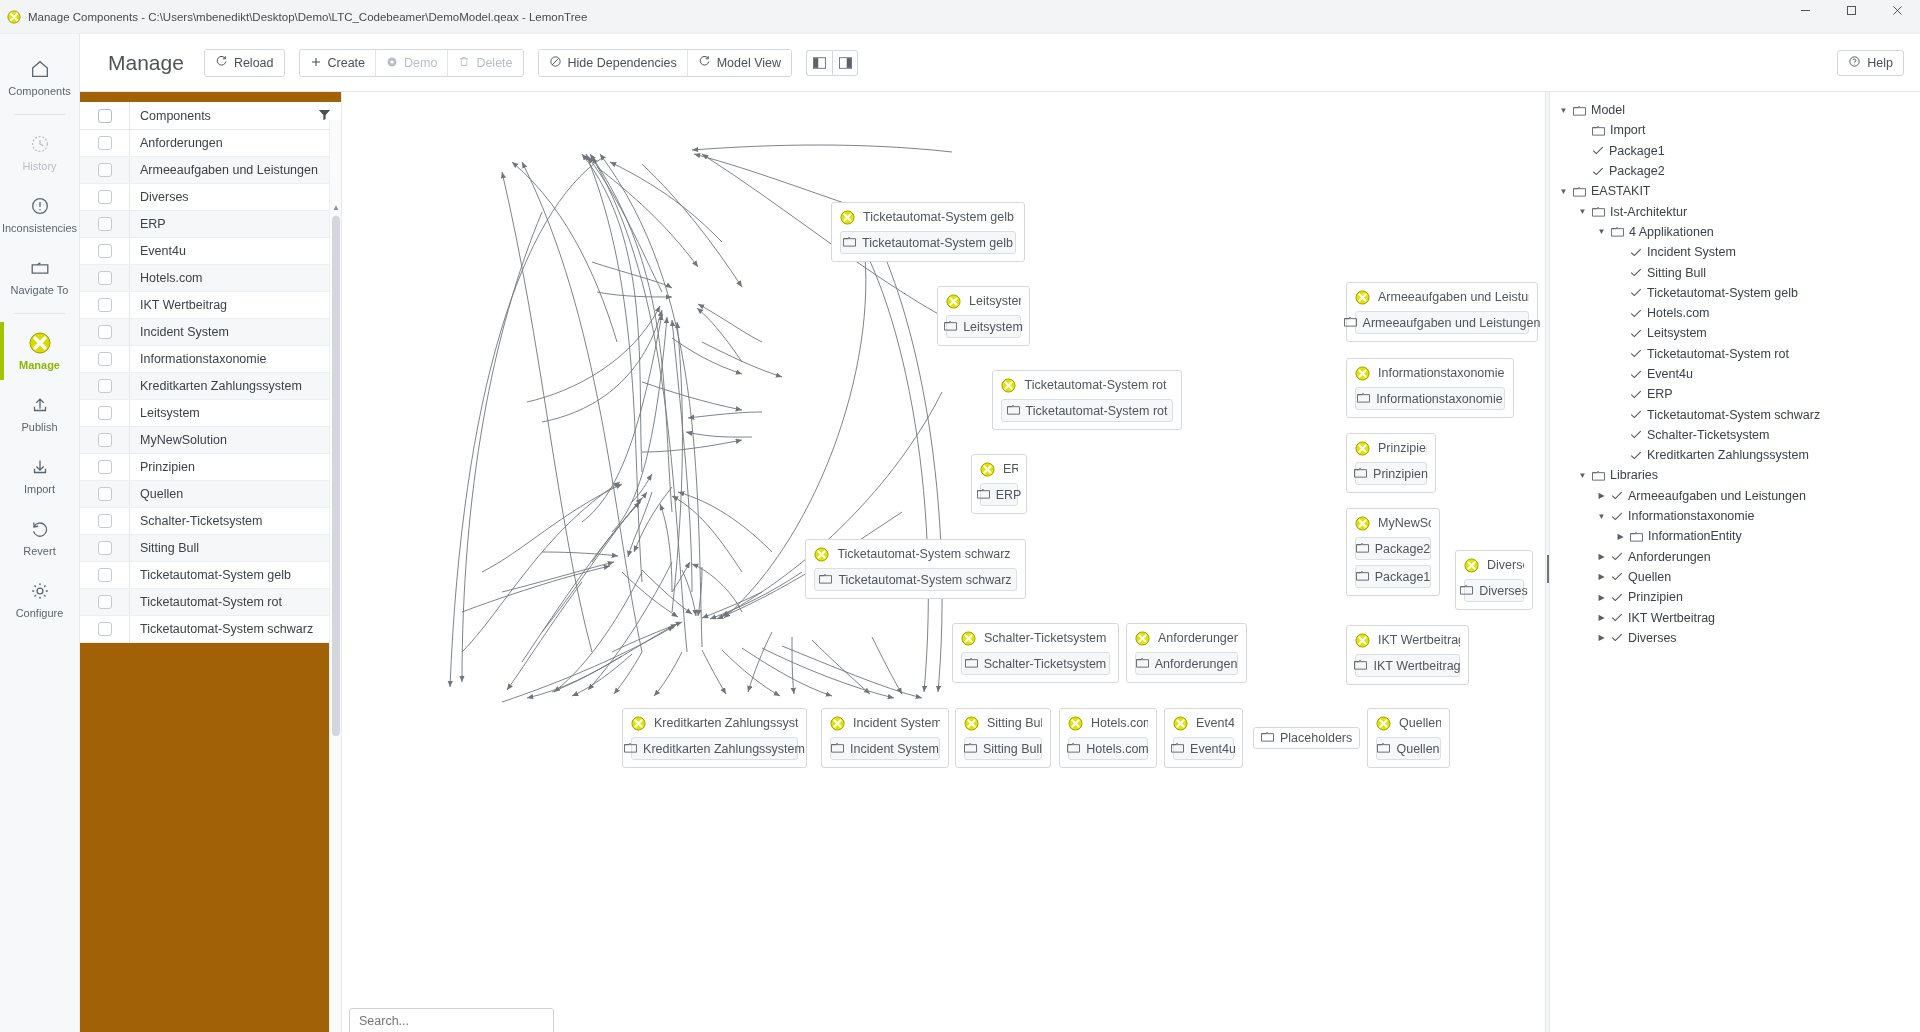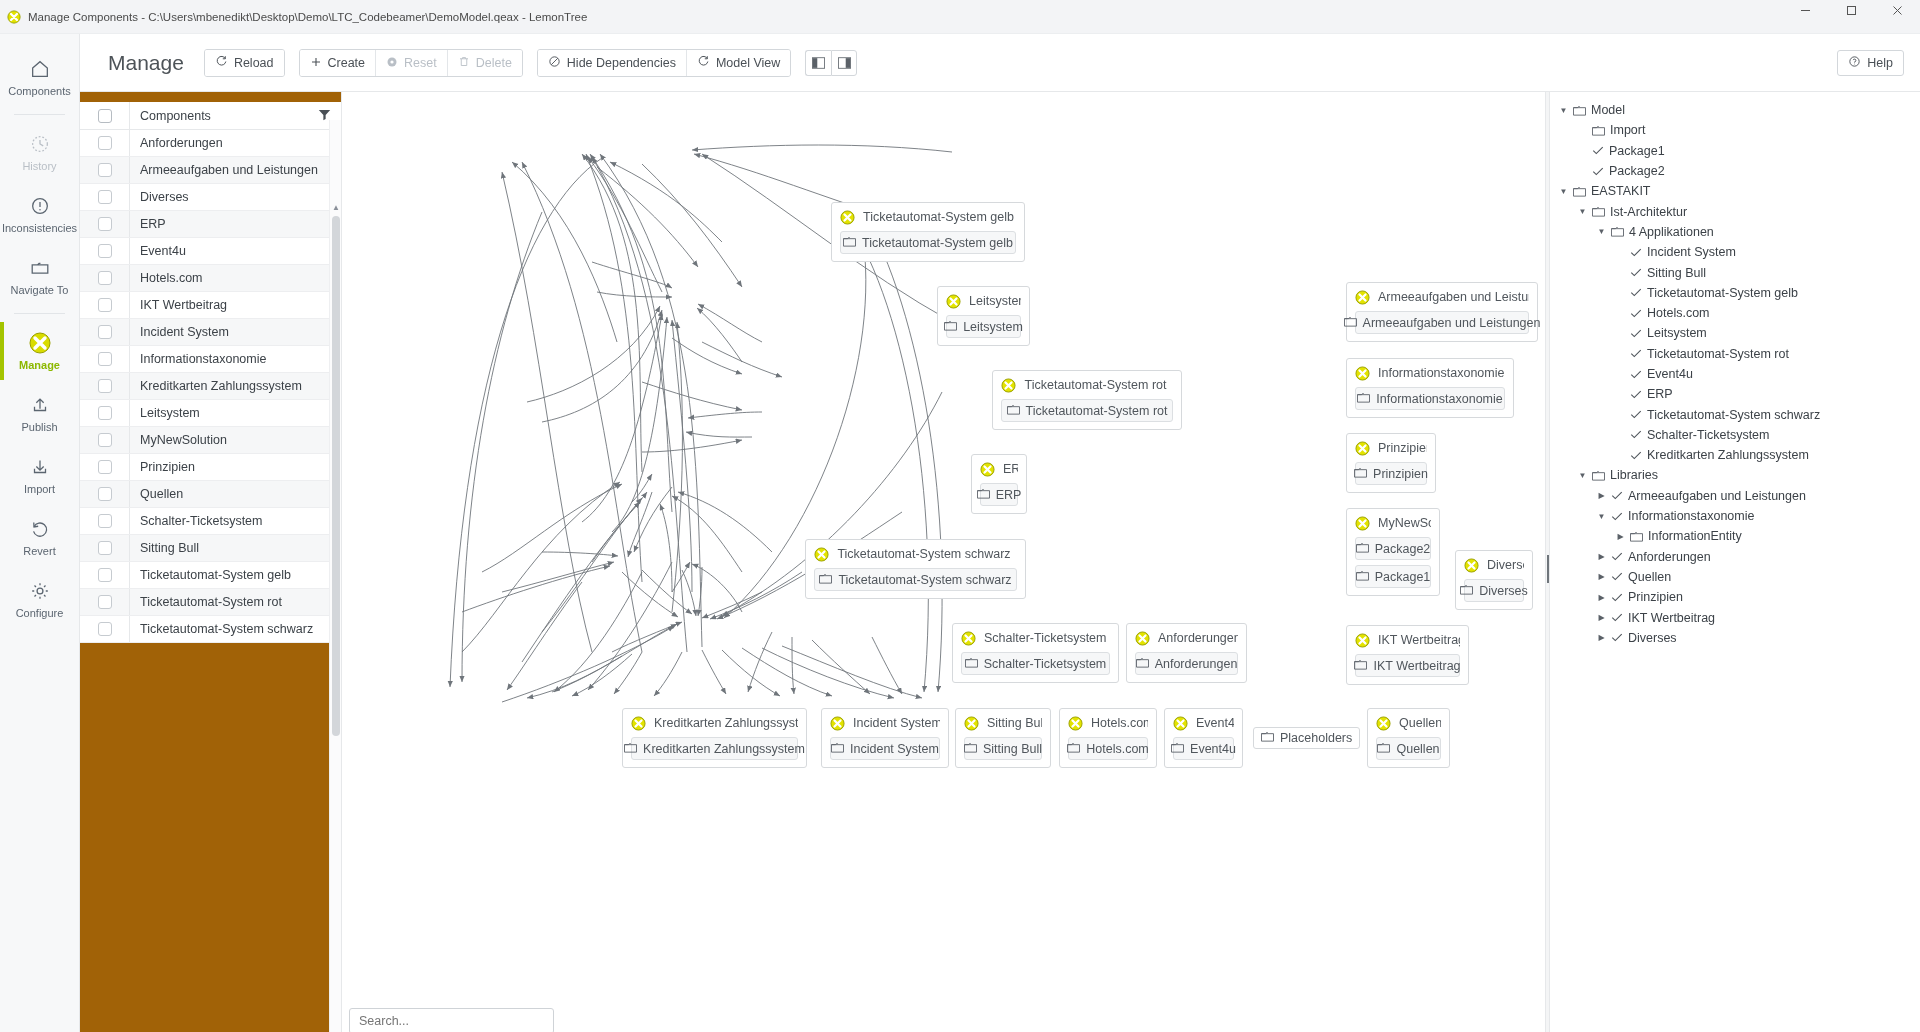--- a/index.html
+++ b/index.html
@@ -327,21 +327,21 @@
           </span>
           <span>Create</span>
         </div>
         <div class="tbtn disabled">
           <span class="g">
             <svg width="12" height="12" viewBox="0 0 24 24" fill="#b9bfc6">
                 <circle cx="12" cy="12" r="9"></circle>
                 <circle cx="12" cy="12" r="3.2" fill="#fff"></circle>
               </svg>
           </span>
-          <span>Reset</span>
+          <span>Demo</span>
         </div>
         <div class="tbtn disabled">
           <span class="g">
             <svg width="12" height="13" viewBox="0 0 24 24" fill="none" stroke="#b9bfc6" stroke-width="1.8">
                 <path d="M4 6.5 H20 M9 6.5 V4.2 H15 V6.5 M6.5 6.5 V20 H17.5 V6.5"></path>
               </svg>
           </span>
           <span>Delete</span>
         </div>
       </div>

